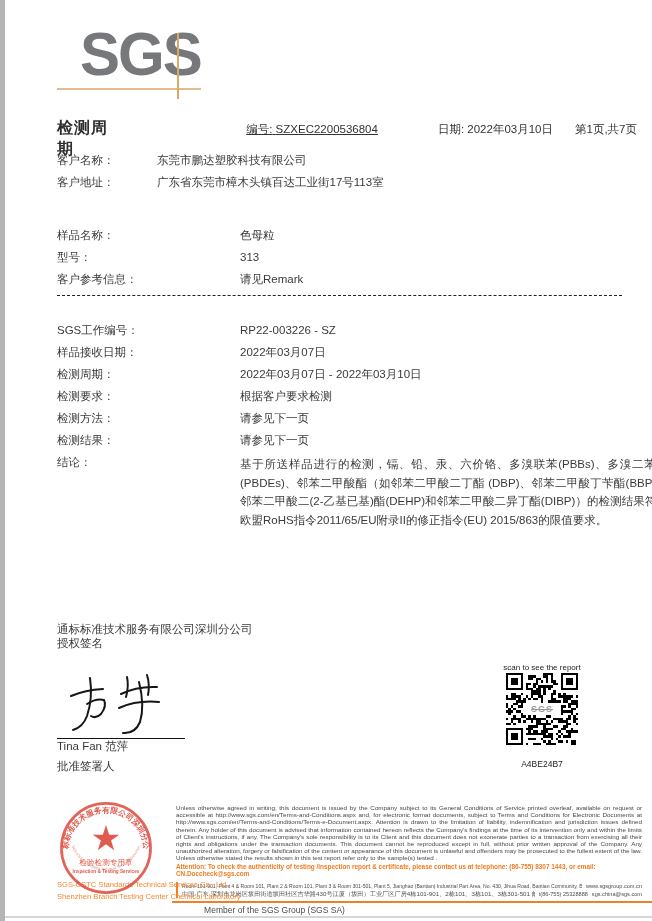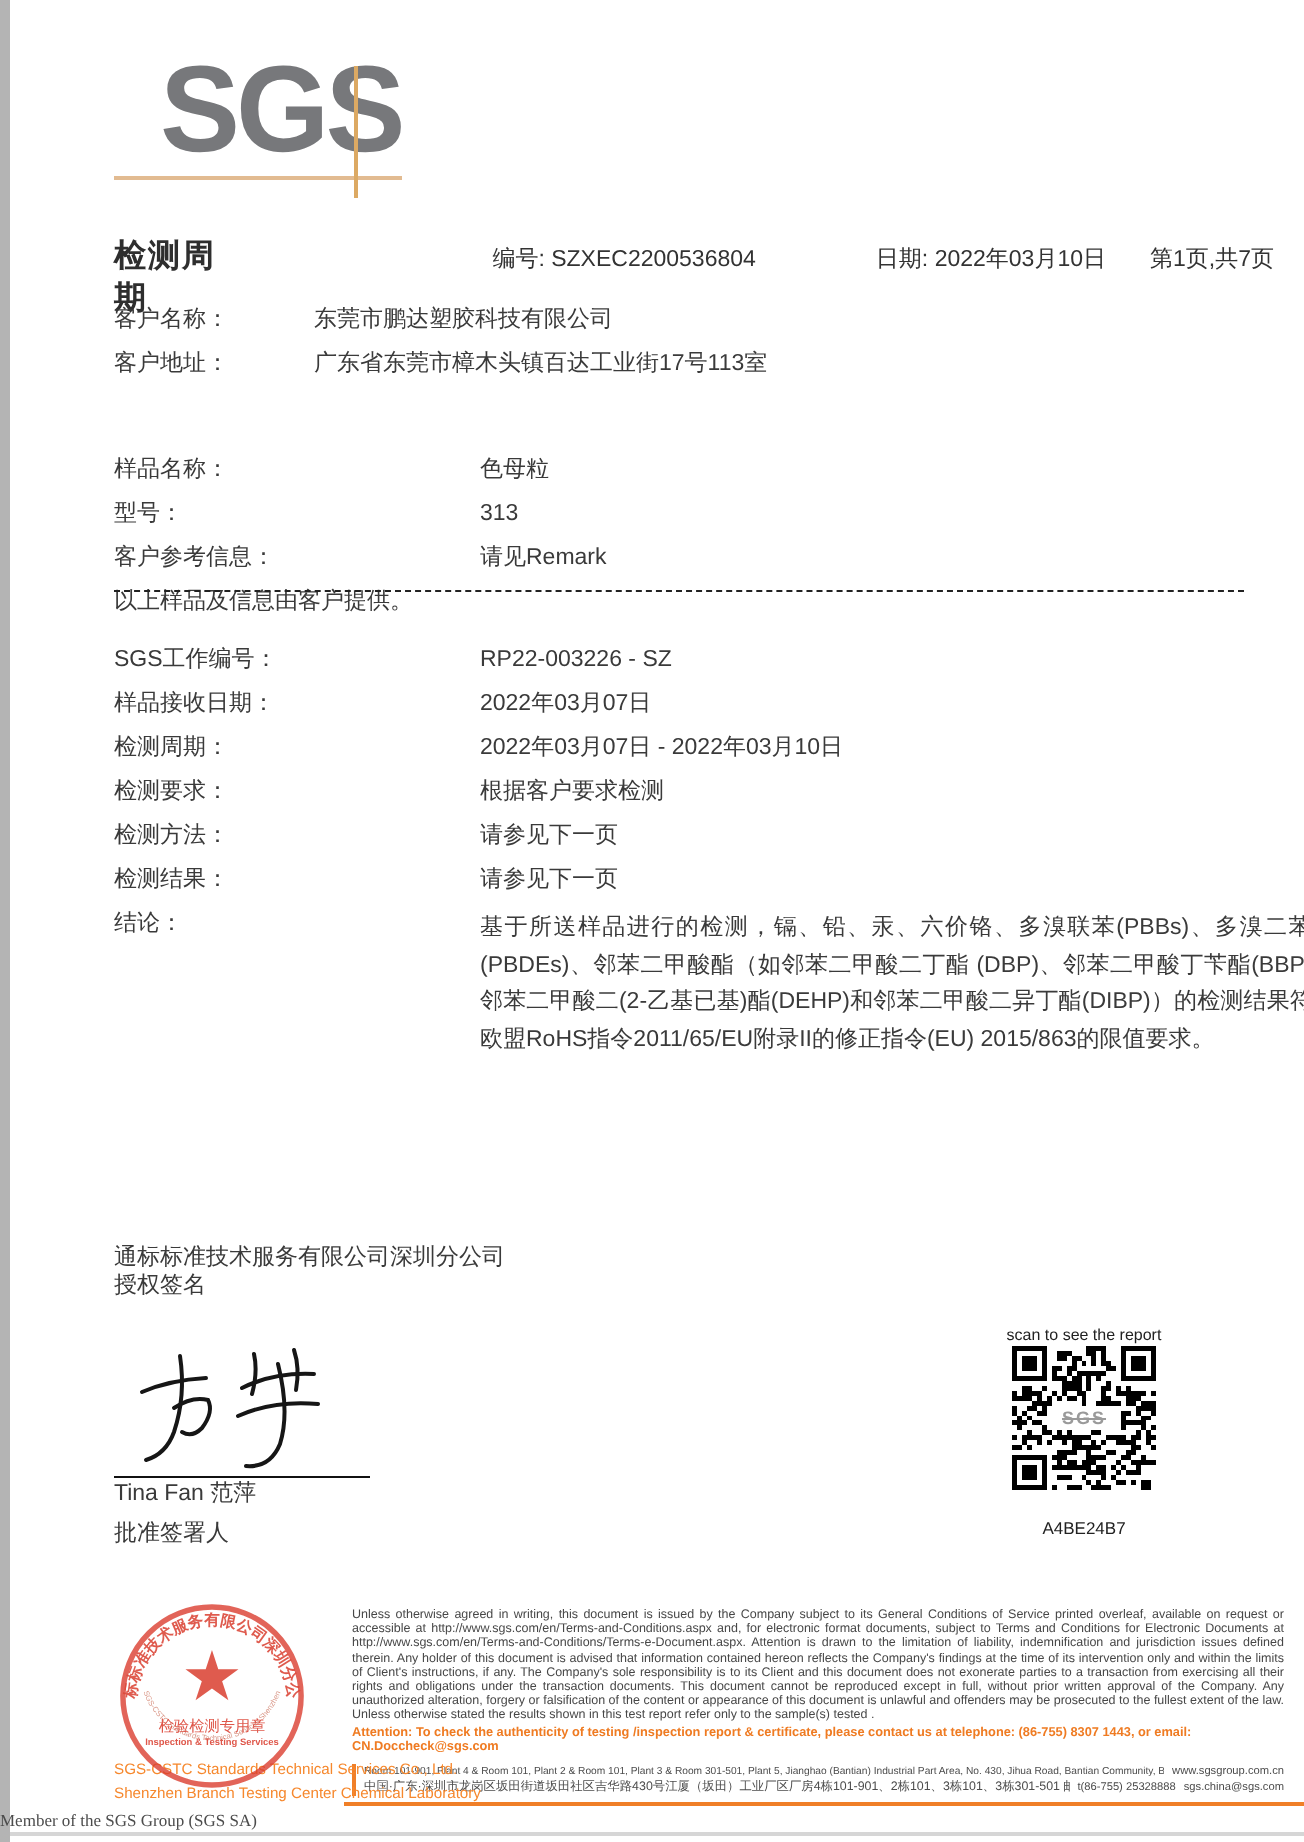--- a/index.html
+++ b/index.html
@@ -18,21 +18,21 @@
     font-weight:bold; font-size:60px; letter-spacing:-2px; color:#77787b;
     transform:scaleY(1.02); line-height:62px;
   }
   .crop-h { position:absolute; left:-23px; top:64px; width:144px; height:2px; background:#e2bb91; }
   .crop-v { position:absolute; left:97px; top:9px; width:2px; height:66px; background:#dca963; }
 
   
   .title-row { position:absolute; left:57px; top:118px; width:580px; display:flex; align-items:baseline; }
   .doc-title { font-size:16px; font-weight:bold; color:#2e2e2e; letter-spacing:1px; }
   .hdr-item { font-size:11.5px; color:#333; white-space:nowrap; }
-  .hdr-no   { margin-left:122px; }
+  .hdr-no   { margin-left:122px;text-decoration:underline; }
   .hdr-date { margin-left:60px; }
   .hdr-page { margin-left:22px; }
 
   
   .block { position:absolute; left:57px; }
   .frow { display:flex; margin-bottom:7px;gap:20px; }
   .frow .lab  { width:80px;  font-size:11.5px; line-height:15px; flex:none; }
   .frow .labw { width:163px; font-size:11.5px; line-height:15px; flex:none; }
   .frow .val  { font-size:11.5px; line-height:15px; }
   .frow .valp { font-size:11.5px; line-height:18.5px; width:428px; text-align:justify; }
@@ -70,21 +70,21 @@
   .legal-block { position:absolute; left:176px; top:804px; width:466px; }
   .legal { font-size:6.25px; line-height:7.2px; color:#474747; text-align:justify; }
   .attention { font-size:6.4px; line-height:7.4px; color:#ef7b22; font-weight:bold; margin-top:1px; }
 
   .addr-block { position:absolute; left:176px; top:882px; width:466px; border-left:2px solid #f07f28; padding-left:4px; }
   .addr-row { display:flex; align-items:baseline; }
   .addr-left { flex:1; font-size:5.1px; line-height:8px; color:#4c4c4c; white-space:nowrap; overflow:hidden; }
   .addr-right { font-size:5.6px; color:#4c4c4c; margin-left:4px; white-space:nowrap; }
   .addr-cn { font-size:6.2px; }
   .orange-rule { position:absolute; left:172px; top:901px; width:480px; height:2px; background:#f07f28; }
-  .member-line { position:absolute; left:0; top:905px; width:549px; text-align:left; font-size:8.5px; color:#4c4c4c;font-family:Liberation Serif, serif; }
+  .member-line { position:absolute; left:0; top:905px; width:549px; text-align:center; font-size:8.5px; color:#4c4c4c; }
 </style>
 </head>
 <body>
 
 <div class="page">
   <div class="left-edge"></div>
 
   <div class="logo-wrap">
     <div class="logo-text">SGS</div>
     <div class="crop-h"></div>
@@ -121,21 +121,20 @@
       <span class="val">色母粒</span>
     </div>
     <div class="frow">
       <span class="labw">型号：</span>
       <span class="val">313</span>
     </div>
     <div class="frow">
       <span class="labw">客户参考信息：</span>
       <span class="val">请见Remark</span>
     </div>
-    <div class="note">以上样品及信息由客户提供。</div>
   </div>
 
   <div class="dashes"></div>
 
   <div class="block" style="top:323px;">
     <div class="frow">
       <span class="labw">SGS工作编号：</span>
       <span class="val">RP22-003226 - SZ</span>
     </div>
     <div class="frow">

